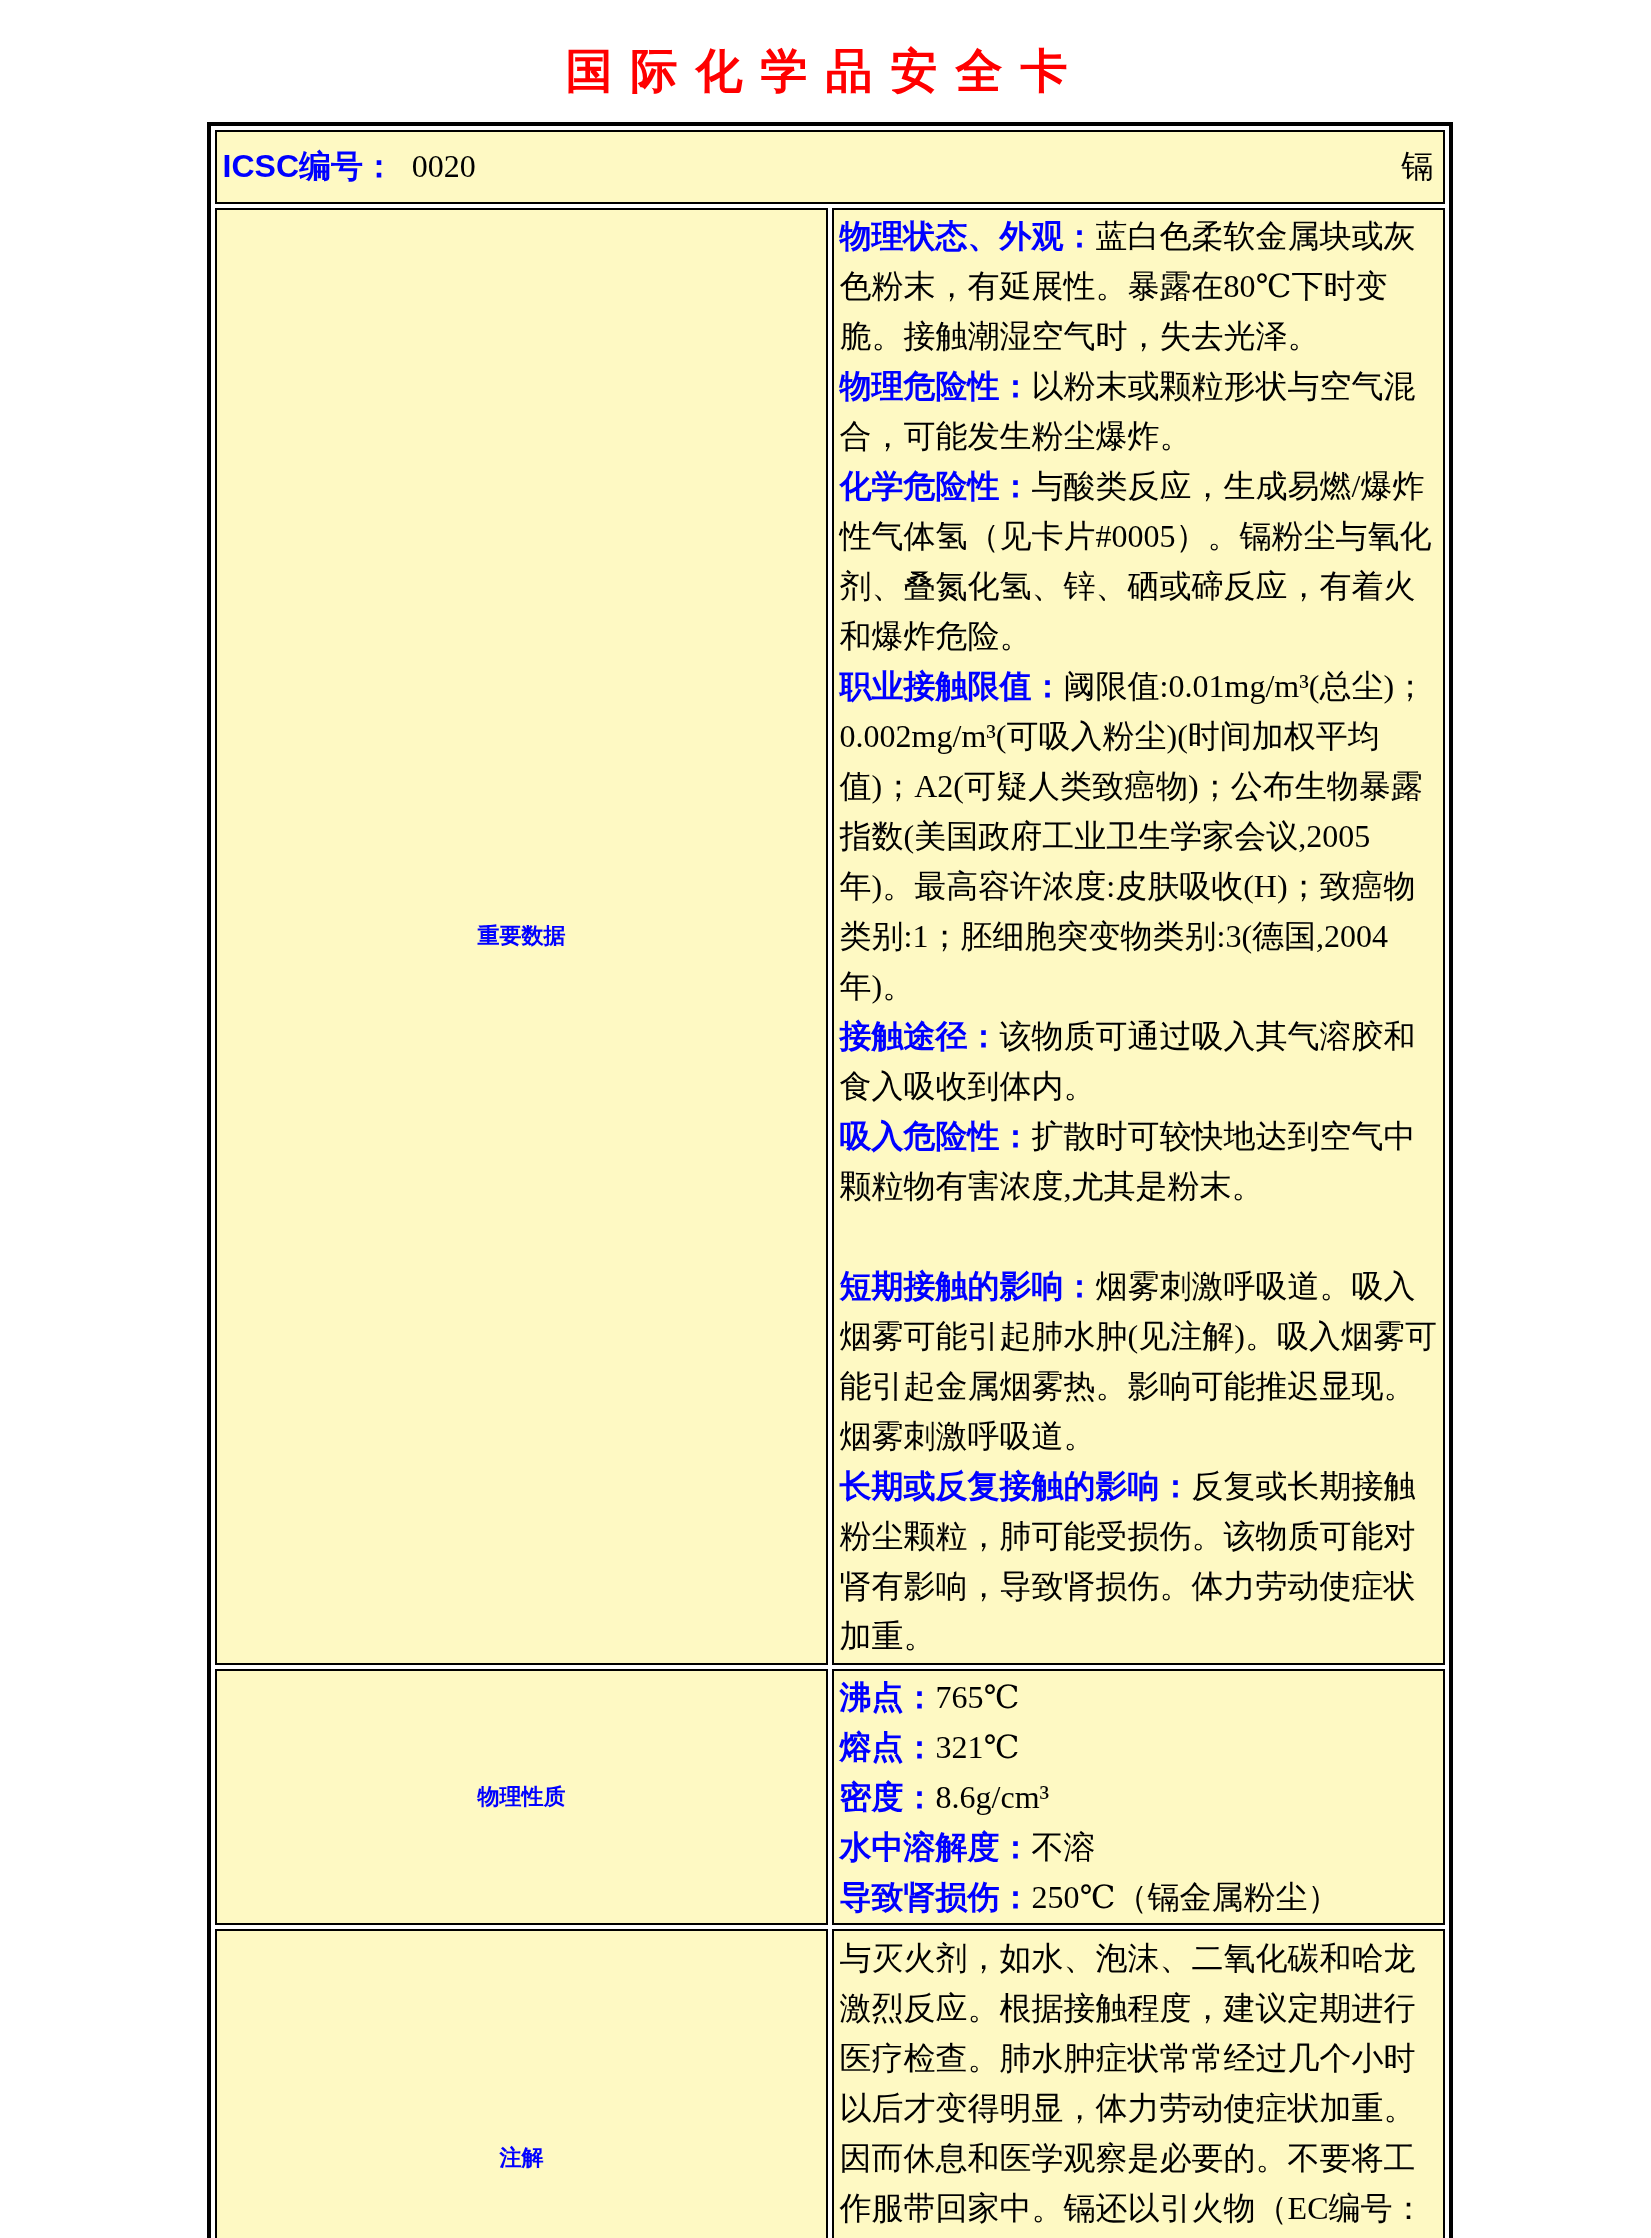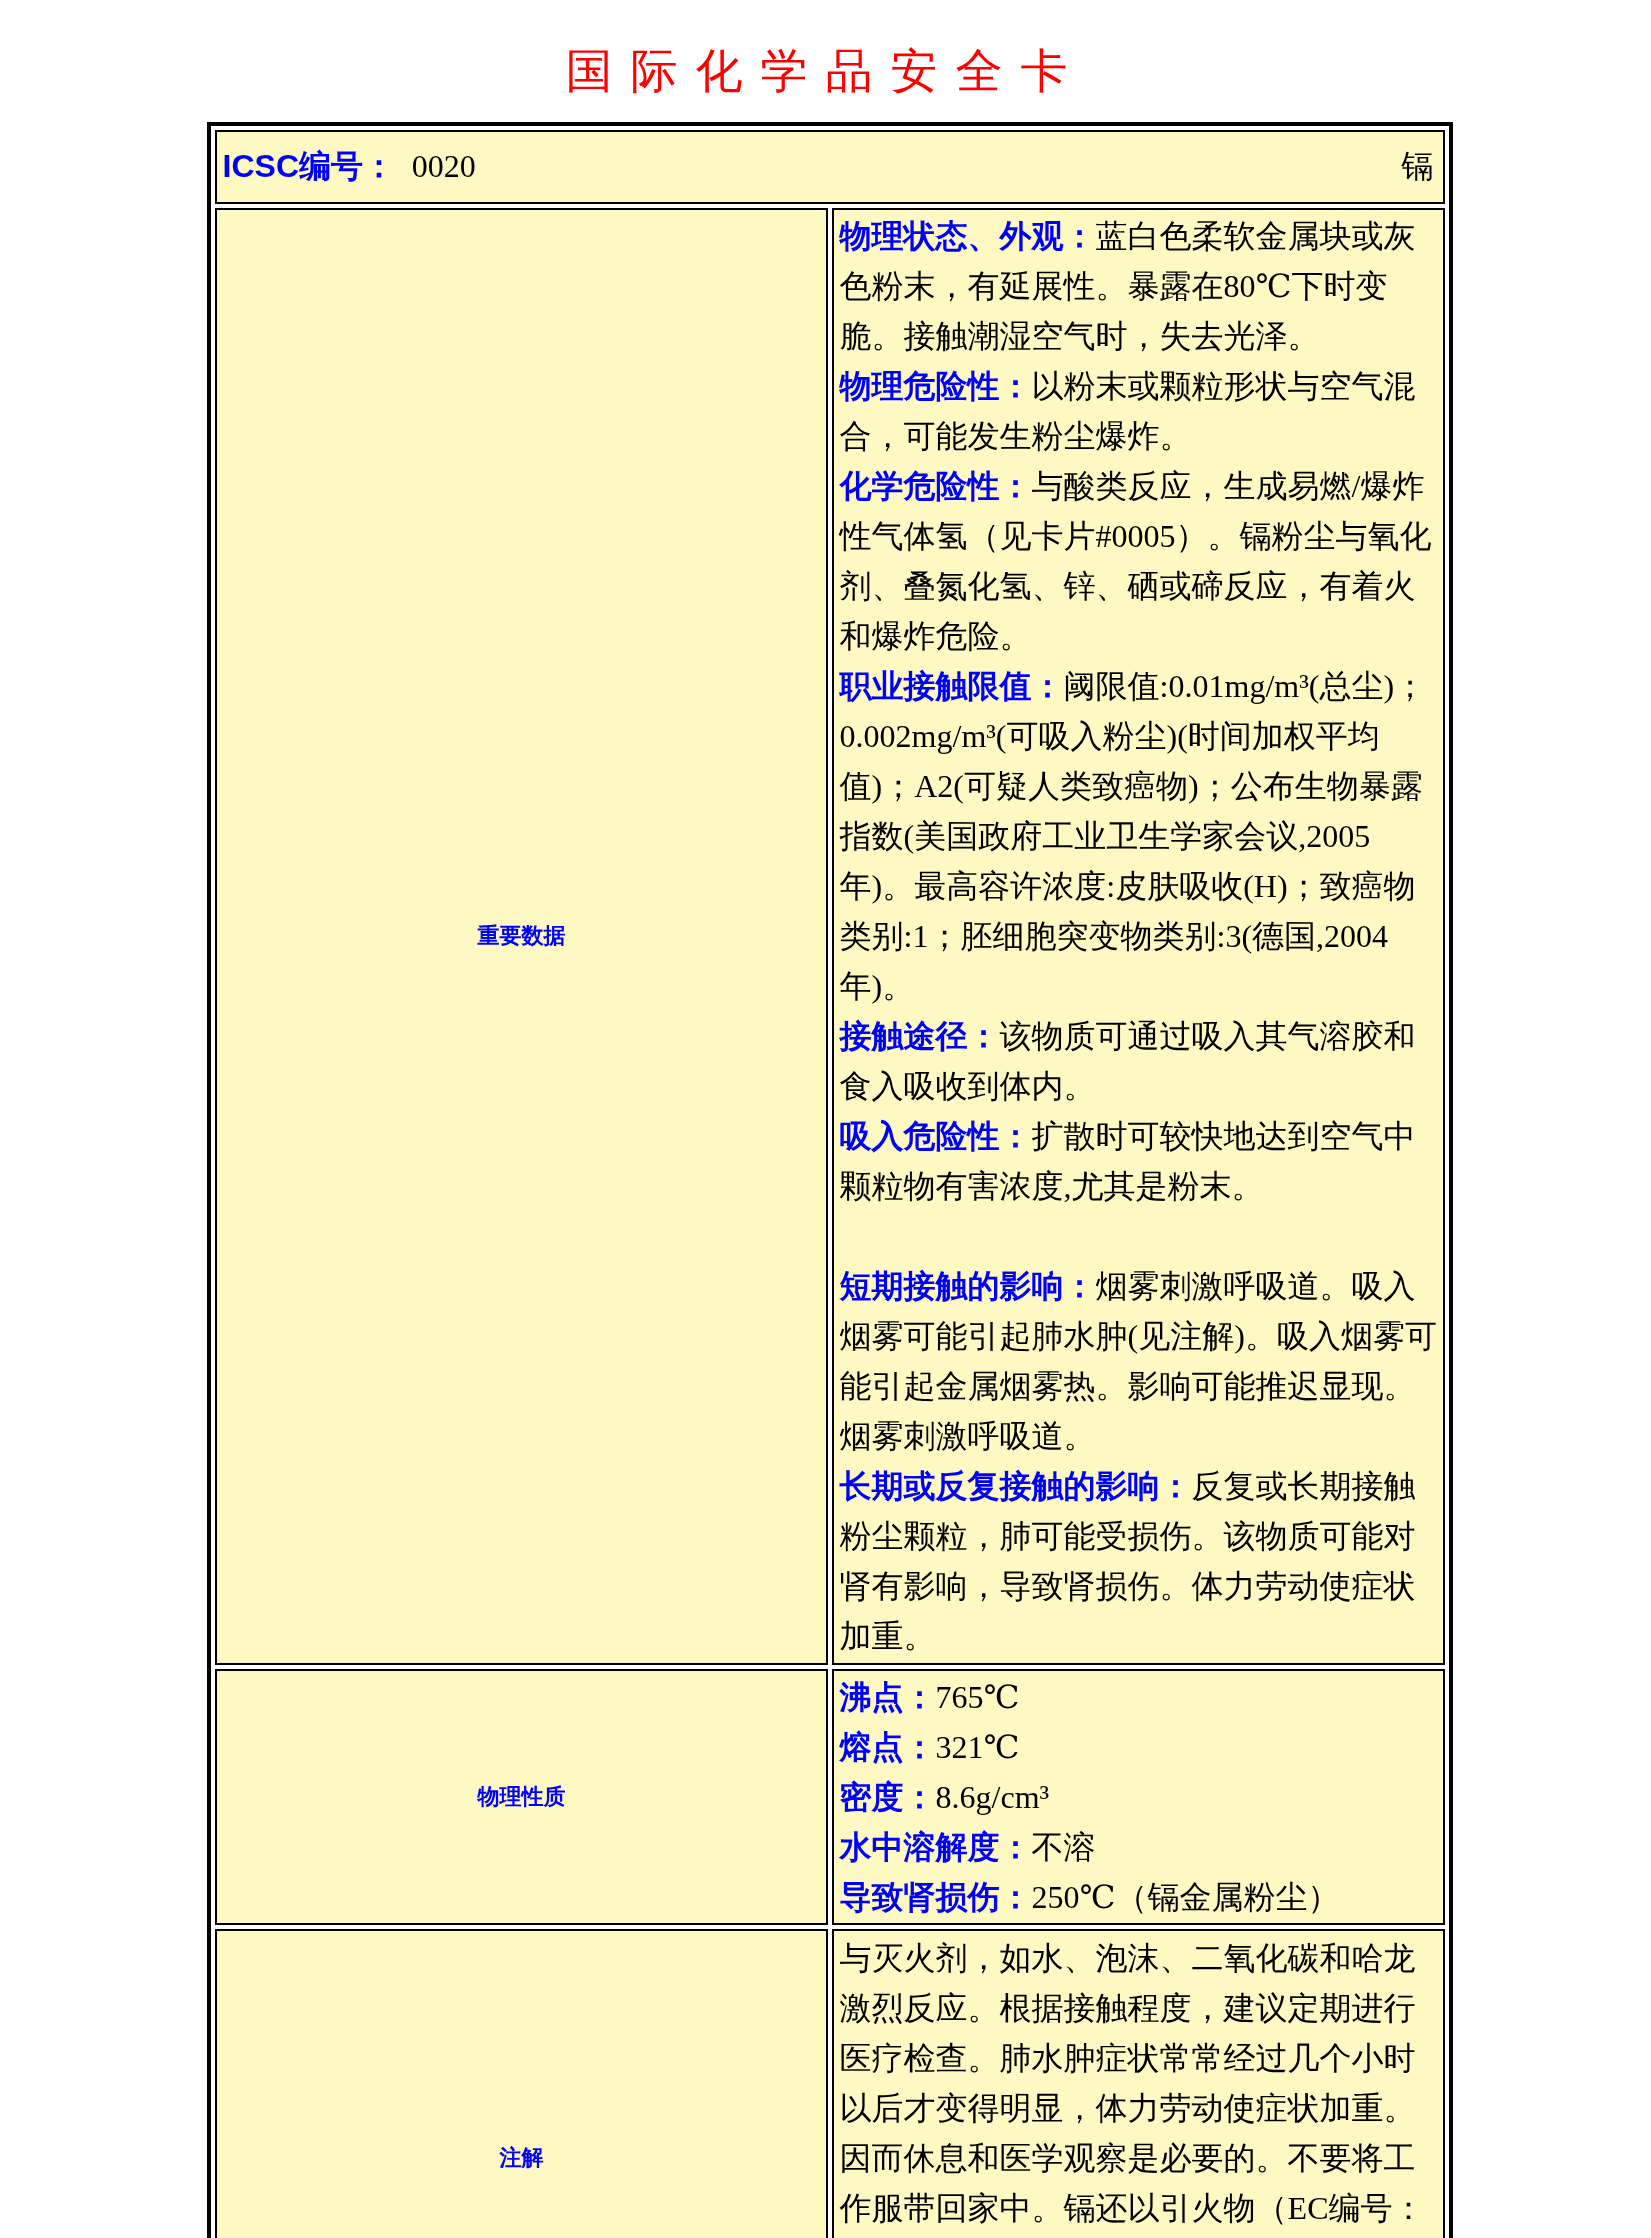--- a/index.html
+++ b/index.html
@@ -3,21 +3,21 @@
 <meta charset="utf-8">
 <style>
   html,body{margin:0;padding:0;}
   body{
     width:1651px;height:2239px;position:relative;background:#ffffff;
     font-family:"Liberation Serif","DejaVu Serif",serif;color:#000;
   }
   .doc-title{
     position:absolute;top:40px;left:0;width:1651px;text-align:center;
     font-family:"Liberation Sans","DejaVu Sans",sans-serif;
-    font-weight:normal;font-size:47px;letter-spacing:18px;color:#FF0000;
+    font-weight:bold;font-size:47px;letter-spacing:18px;color:#FF0000;
     white-space:nowrap;
   }
   table.card{
     position:absolute;left:207px;top:122px;width:1246px;
     border:4.9px solid #000;border-collapse:separate;border-spacing:4.9px;
     background:#fff;table-layout:fixed;
   }
   td{border:2.1px solid #000;vertical-align:top;padding:1.4px 5.6px;background:#fef9c3;}
   td.label-cell{
     width:152px;text-align:center;vertical-align:middle;

